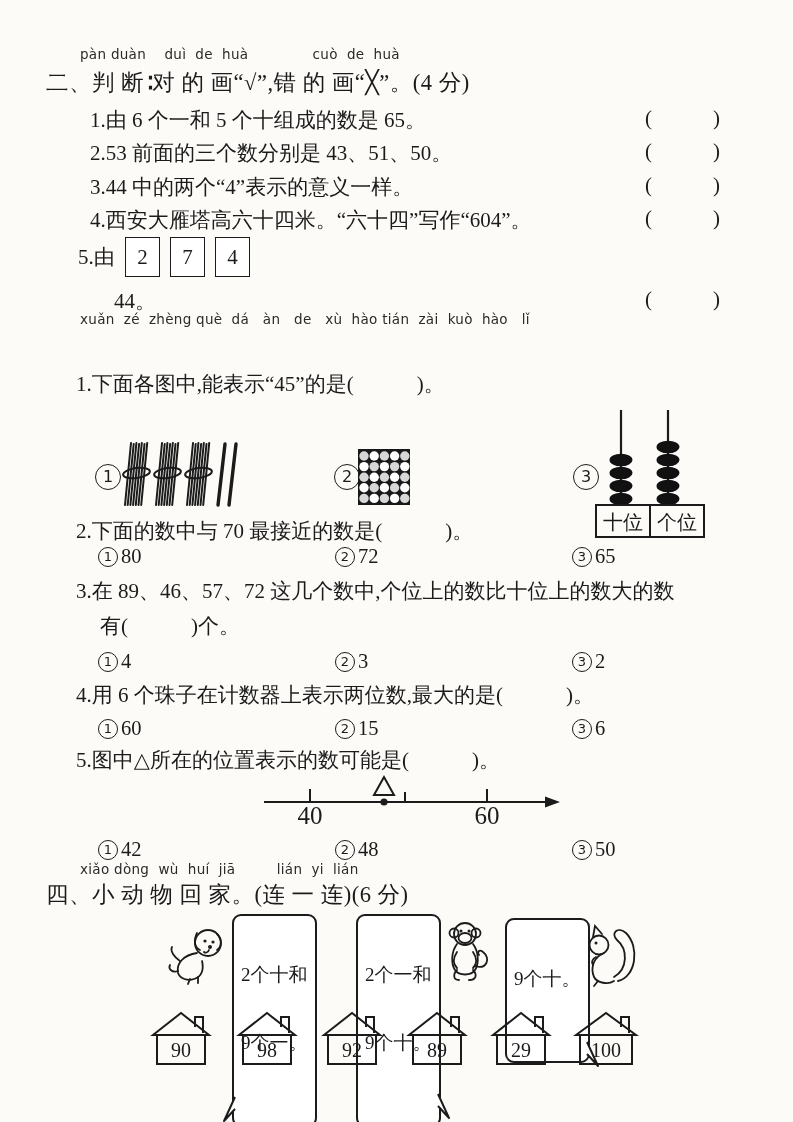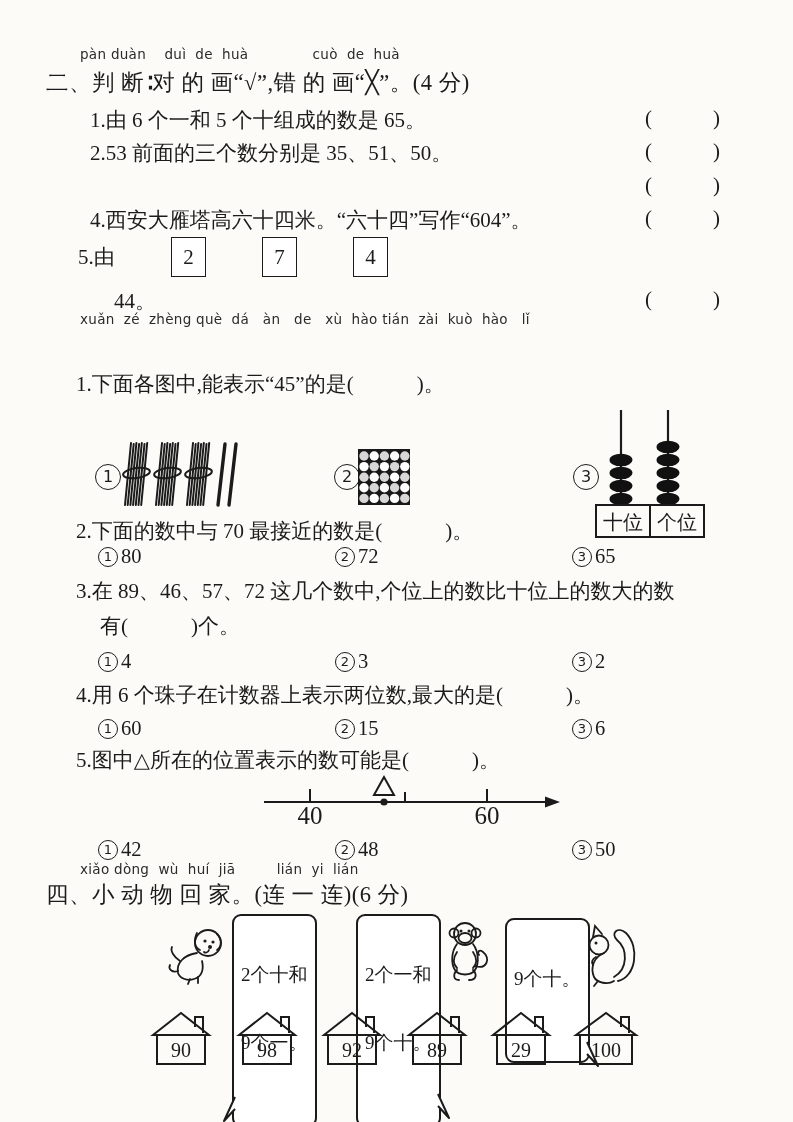--- a/index.html
+++ b/index.html
@@ -12,21 +12,21 @@
   .pinyin {
     position:absolute; font-family:"DejaVu Sans",sans-serif;
     font-size:13.5px; color:#2a2a2a; white-space:pre; letter-spacing:.3px;
   }
   .sec-title { position:absolute; font-size:22.5px; white-space:pre; letter-spacing:.5px; }
   .line  { position:absolute; font-size:21px; white-space:pre; line-height:1.25; }
   .parens {
     position:absolute; left:645px; width:75px; display:flex;
     justify-content:space-between; font-size:21px;
   }
-  .cardline { position:absolute; display:flex; align-items:center; font-size:21px; white-space:pre;gap:46px; }
+  .cardline { position:absolute; display:flex; align-items:center; font-size:21px; white-space:pre; }
   .card {
     display:inline-flex; align-items:center; justify-content:center;
     width:33px; height:38px; border:1.6px solid #1b1b1b; margin:0 5px;
     font-size:21px; background:#fff;
   }
   .opt { position:absolute; display:flex; align-items:center; font-size:20.5px; }
   .circ {
     display:inline-flex; align-items:center; justify-content:center;
     width:18px; height:18px; border:1.5px solid #1b1b1b; border-radius:50%;
     font-size:13px; line-height:1; margin-right:3px;
@@ -49,21 +49,22 @@
 </style>
 </head>
 <body>
 
 <div id="page">
 
   <div class="pinyin" style="left:80px; top:46px">pàn duàn    duì  de  huà              cuò  de  huà</div>
   <div class="sec-title" style="left:46px; top:67px">二、判 断∶对 的 画“√”,错 的 画“╳”。(4 分)</div>
 
   <div class="line" style="left:90px; top:107px">1.由 6 个一和 5 个十组成的数是 65。</div>
-  <div class="line" style="left:90px; top:140px">2.53 前面的三个数分别是 35、51、50。</div>
+  <div class="line" style="left:90px; top:140px">2.53 前面的三个数分别是 43、51、50。</div>
+  <div class="line" style="left:90px; top:174px">3.44 中的两个“4”表示的意义一样。</div>
   <div class="line" style="left:90px; top:207px">4.西安大雁塔高六十四米。“六十四”写作“604”。</div>
 
   <div class="cardline" style="left:78px; top:237px">
     <span>5.由 </span>
     <span class="card">2</span>
     <span class="card">7</span>
     <span class="card">4</span>
   </div>
   <div class="line" style="left:114px; top:288px">44。</div>
 

